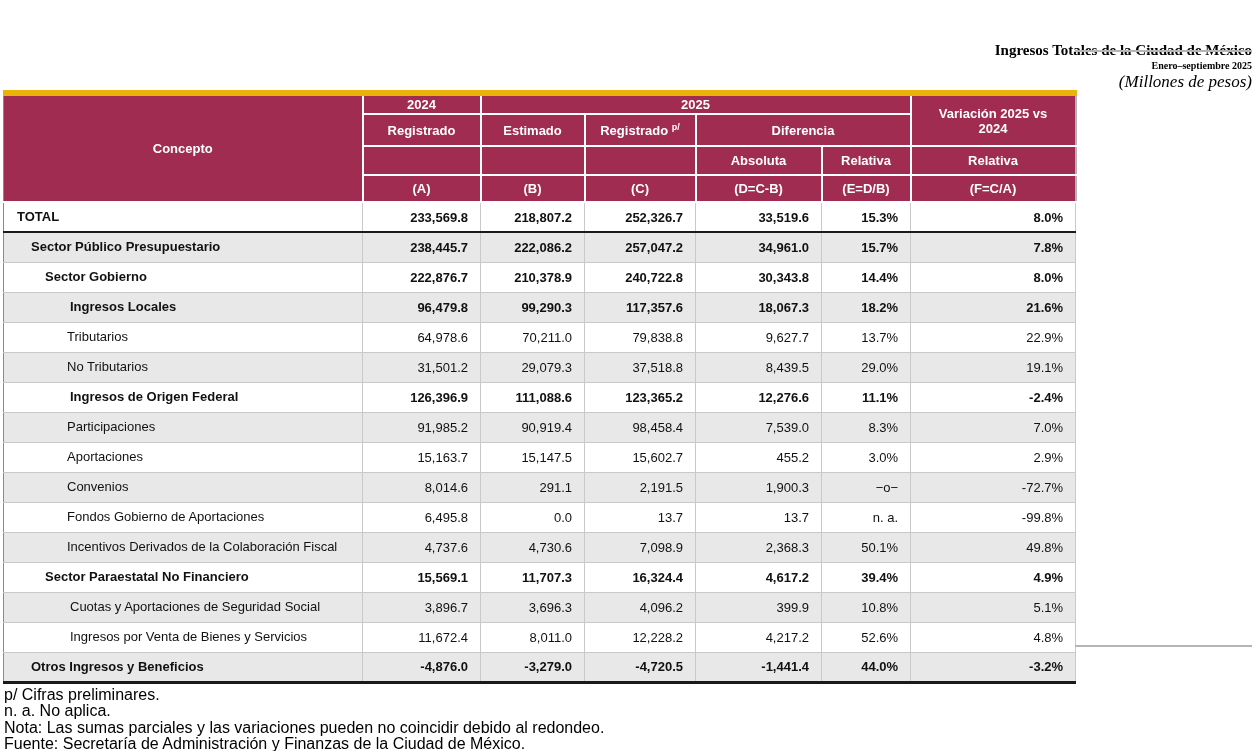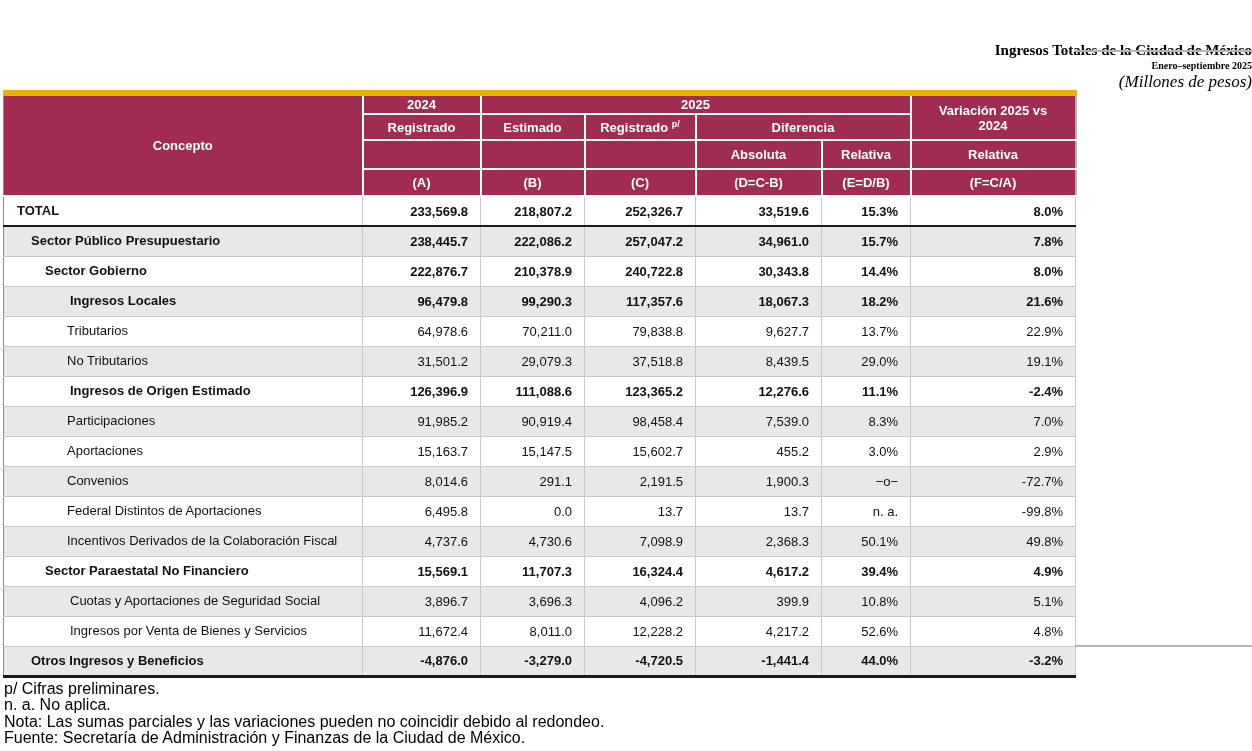--- a/index.html
+++ b/index.html
@@ -34,21 +34,21 @@
     border-bottom:3px solid var(--heavy);
   }
   thead th{
     background:var(--header-bg);
     color:#fff;font-size:13px;font-weight:bold;
     text-align:center;vertical-align:middle;
     border:2px solid #fff;
     padding:0 4px;line-height:15px;
   }
   tr.hrow1 th{height:21px;border-top:6px solid #eab308;}
-  tr.hrow2 th{height:26px;}
+  tr.hrow2 th{height:32px;}
   tr.hrow3 th{height:29px;}
   tr.hrow4 th{height:27px;}
   th.th-left{border-left:1px solid var(--edge);}
   th.th-right{border-right:2px solid var(--filler);}
   th.th-variacion{padding:5px 18px;}
   th sup{font-size:9px;vertical-align:super;line-height:0;}
   tbody td{
     font-size:13px;color:#111;
     height:30px;vertical-align:middle;
     border:1px solid var(--grid);
@@ -179,21 +179,21 @@
         <tr class="stripe">
           <td class="col-concept lvl4">No Tributarios</td>
           <td class="num col-a">31,501.2</td>
           <td class="num col-b">29,079.3</td>
           <td class="num col-c">37,518.8</td>
           <td class="num col-d">8,439.5</td>
           <td class="num col-e">29.0%</td>
           <td class="num col-f">19.1%</td>
         </tr>
         <tr class=" bold">
-          <td class="col-concept lvl3">Ingresos de Origen Estimado</td>
+          <td class="col-concept lvl3">Ingresos de Origen Federal</td>
           <td class="num col-a">126,396.9</td>
           <td class="num col-b">111,088.6</td>
           <td class="num col-c">123,365.2</td>
           <td class="num col-d">12,276.6</td>
           <td class="num col-e">11.1%</td>
           <td class="num col-f">-2.4%</td>
         </tr>
         <tr class="stripe">
           <td class="col-concept lvl4">Participaciones</td>
           <td class="num col-a">91,985.2</td>
@@ -215,21 +215,21 @@
         <tr class="stripe">
           <td class="col-concept lvl4">Convenios</td>
           <td class="num col-a">8,014.6</td>
           <td class="num col-b">291.1</td>
           <td class="num col-c">2,191.5</td>
           <td class="num col-d">1,900.3</td>
           <td class="num col-e">−o−</td>
           <td class="num col-f">-72.7%</td>
         </tr>
         <tr class="">
-          <td class="col-concept lvl4">Federal Distintos de Aportaciones</td>
+          <td class="col-concept lvl4">Fondos Gobierno de Aportaciones</td>
           <td class="num col-a">6,495.8</td>
           <td class="num col-b">0.0</td>
           <td class="num col-c">13.7</td>
           <td class="num col-d">13.7</td>
           <td class="num col-e">n. a.</td>
           <td class="num col-f">-99.8%</td>
         </tr>
         <tr class="stripe">
           <td class="col-concept lvl4">Incentivos Derivados de la Colaboración Fiscal</td>
           <td class="num col-a">4,737.6</td>

